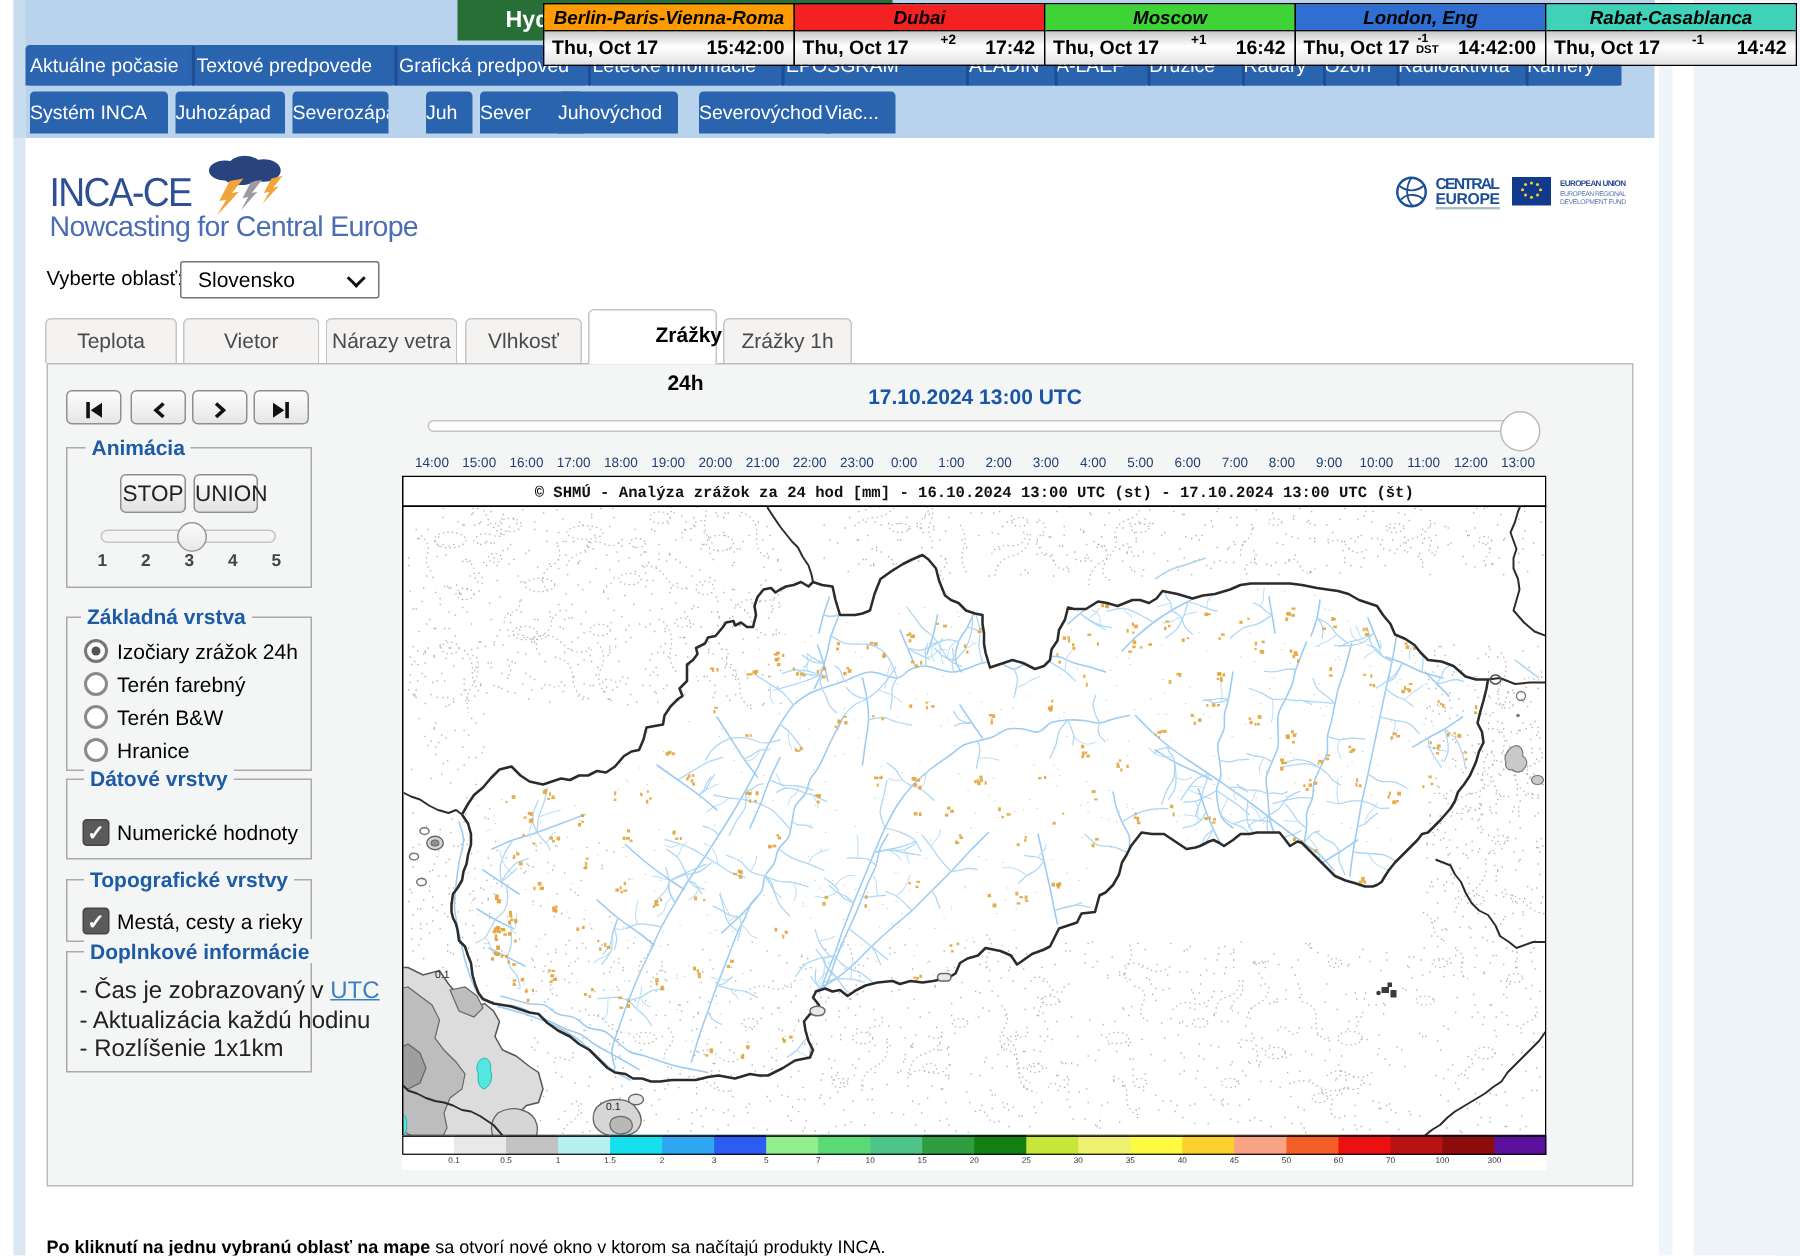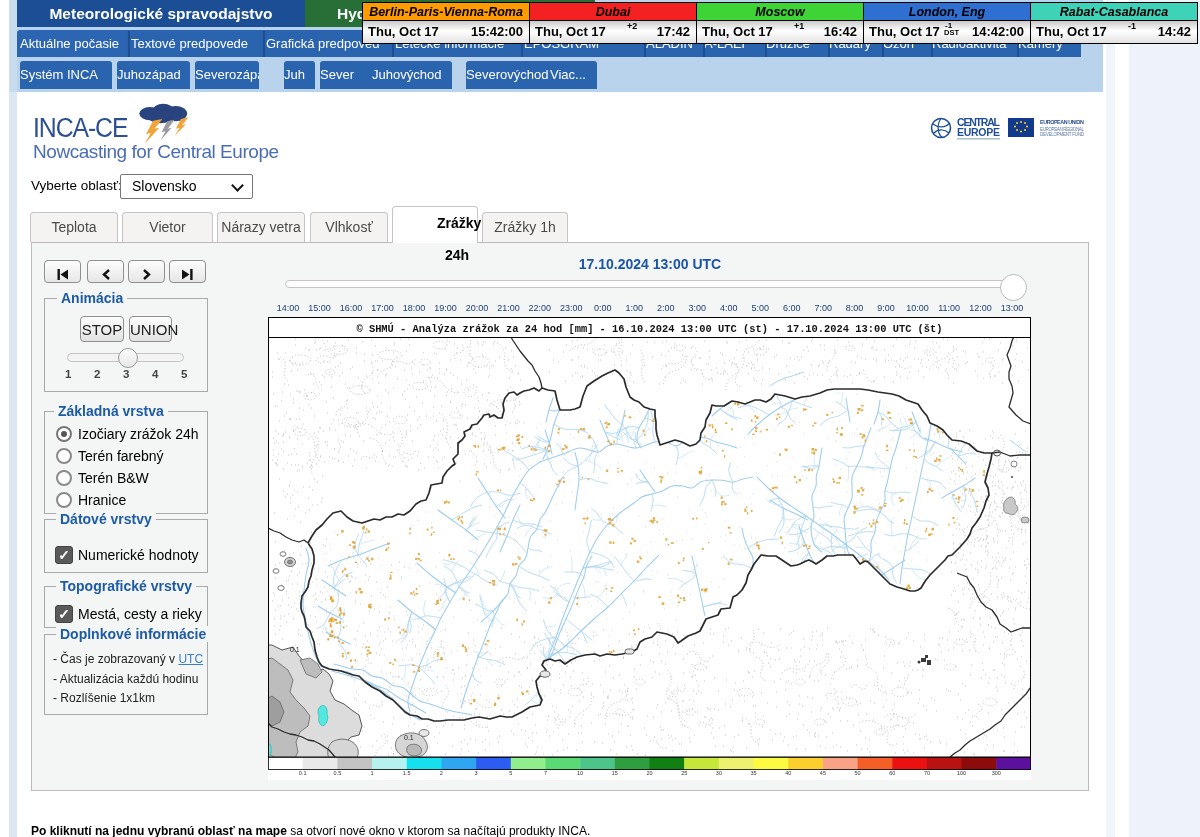--- a/index.html
+++ b/index.html
@@ -36,38 +36,37 @@
 .lg{position:absolute;top:-9px;background:#f4f5f5;padding:0 4px;font-size:14px;font-weight:bold;color:#1d5ba6;white-space:nowrap;}
 .btn{position:absolute;border:1px solid #8f8f8f;border-radius:4px;background:linear-gradient(#fdfdfd,#e2e2e2);font-size:15px;color:#222;text-align:center;}
 #ani-slider{position:absolute;left:22px;top:54px;width:117px;height:9px;background:#f3f3f3;border:1px solid #c5c5c5;border-radius:5px;}
 #ani-handle{position:absolute;left:50px;top:-6px;width:20px;height:20px;background:linear-gradient(#fbfbfb,#e8e8e8);border:1px solid #999;border-radius:50%;}
 .anum{position:absolute;top:69px;font-size:11.5px;color:#444;font-weight:bold;}
 .radio{position:absolute;left:11px;width:16px;height:16px;border:2px solid #8a8a8a;border-radius:50%;background:#fff;}
 .radio.sel{border-color:#777;}
 .radio.sel:after{content:"";position:absolute;left:3px;top:3px;width:6px;height:6px;border-radius:50%;background:#555;}
 .rlabel{position:absolute;left:33px;font-size:14px;color:#000;white-space:nowrap;}
 .cbox{position:absolute;left:10px;width:18px;height:18px;background:#5a5a5a;border:1px solid #444;border-radius:3px;color:#fff;font-size:14px;font-weight:bold;text-align:center;line-height:17px;}
-.flin{position:absolute;left:8px;font-size:12px;color:#222;white-space:nowrap;text-align:right;}
+.flin{position:absolute;left:8px;font-size:16px;color:#222;white-space:nowrap;text-align:right;}
 #datehdr{position:absolute;left:460px;top:256px;width:380px;text-align:center;font-size:14px;font-weight:bold;color:#1a56a8;}
 #bigslider{position:absolute;left:285px;top:280px;width:737px;height:8px;background:#fcfcfc;border:1px solid #c5c5c5;border-radius:4px;}
 #bighandle{position:absolute;left:1000px;top:274px;width:27px;height:27px;background:#fff;border:1px solid #bbb;border-radius:50%;}
 .tick{position:absolute;top:303px;font-size:9px;color:#1c3e74;transform:translateX(-50%);}
 #mapwrap{position:absolute;left:268px;top:317px;}
 #bottomnote{position:absolute;left:31px;top:824px;font-size:12px;color:#000;}
 a.utc{color:#3d7fc4;text-decoration:underline;}
 </style></head>
 <body>
 <div id="page">
 <div id="rightstrip"></div>
 <div id="leftstrip"></div>
     <div id="leftstrip2"></div>
     <div id="midstrip"></div>
 <div id="band"></div>
 <div id="row1">
-      <div id="r1blue">Meteorologické spravodajstvo</div>
       <div id="r1green">Hydrologické spravodajstvo</div>
     </div>
 <div id="navrow2">
       <div style="position:absolute;left:17px;top:30px;width:1064px;height:27px;background:#2b64ae;border-radius:3px 3px 0 0;"></div>
       <div class="navtab active" style="left:20px;top:30px;width:106px;height:27px;line-height:27px;">Aktuálne počasie</div>
       <div class="navtab" style="left:131px;top:30px;width:130px;height:27px;line-height:27px;">Textové predpovede</div>
       <div class="navtab" style="left:266px;top:30px;width:124px;height:27px;line-height:27px;">Grafická predpoveď</div>
       <div class="navtab" style="left:395px;top:30px;width:124px;height:27px;line-height:27px;">Letecké informácie</div>
       <div class="navtab" style="left:524px;top:30px;width:119px;height:27px;line-height:27px;">EPOSGRAM</div>
       <div class="navtab" style="left:646px;top:30px;width:56px;height:27px;line-height:27px;">ALADIN</div>

